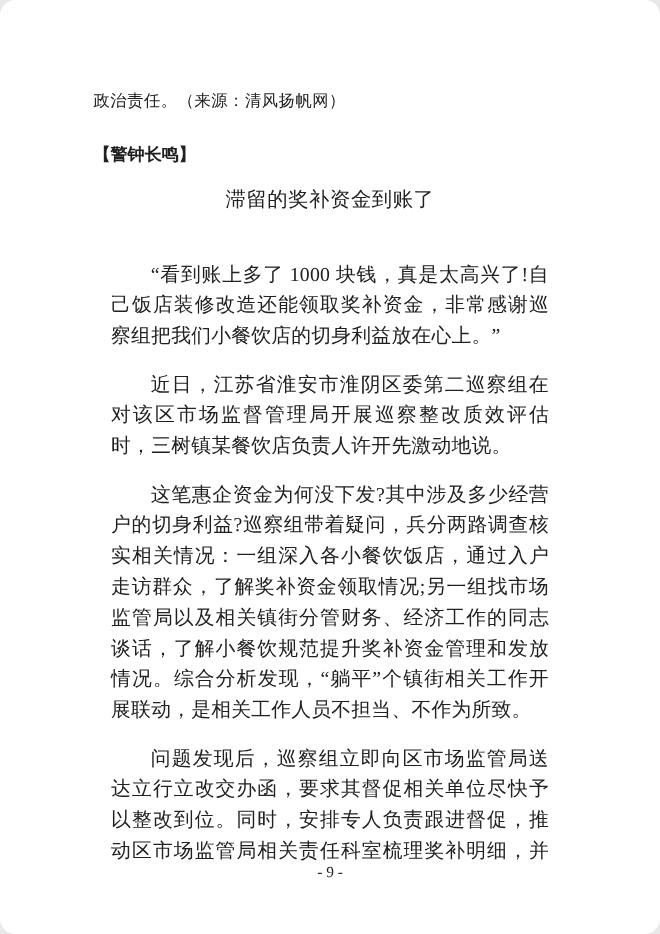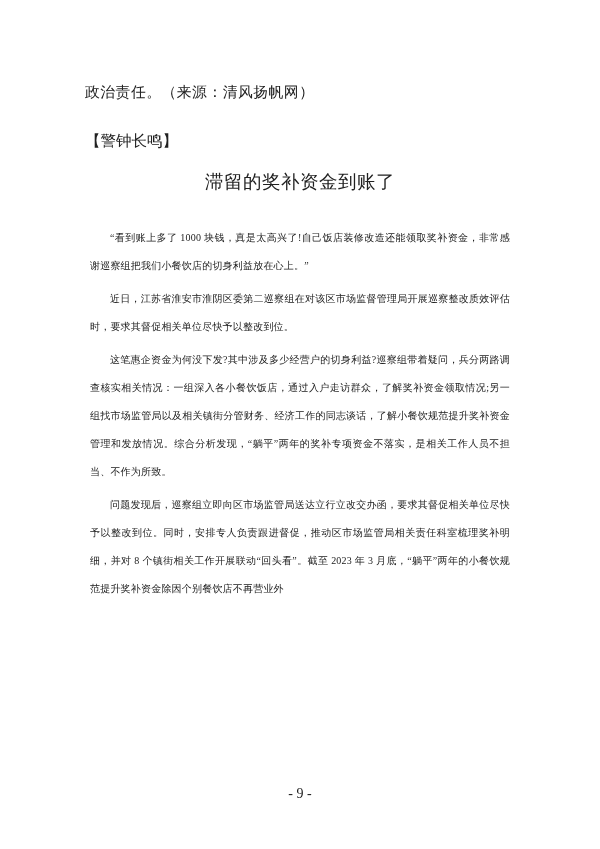--- a/index.html
+++ b/index.html
@@ -9,54 +9,55 @@
   }
   .page {
     position: relative;
     width: 600px;
     height: 849px;
     background: #ffffff;
     margin: 0 auto;
     overflow: hidden;
     font-family: "Liberation Serif", "DejaVu Serif", serif;
     color: #212121;
+    border-radius: 14px;
   }
   .content {
     position: absolute;
     left: 85px;
     top: 78px;
     width: 430px;
   }
   .continuation-line {
     font-size: 14.8px;
     line-height: 28px;
     letter-spacing: 0.5px;
     margin: 0;
   }
   .section-label {
     font-size: 15.5px;
-    font-weight: normal;
+    font-weight: bold;
     line-height: 28px;
     margin: 21px 0 0 0;
   }
   .article-title {
     font-size: 18.5px;
     font-weight: normal;
     line-height: 30px;
     text-align: center;
     margin: 12px 0 22px 0;
     letter-spacing: 0.5px;
   }
   .body-text {
     height: 566px;
     overflow: hidden;
   }
   p.para {
-    margin: 5px;
-    font-size: 10px;
+    margin: 16px;
+    font-size: 18px;
     line-height: 28px;
     text-align: justify;
     text-indent: 2em;
     letter-spacing: 0.2px;
   }
   .footer {
     position: absolute;
     left: 0;
     right: 0;
     top: 786px;
@@ -73,20 +74,20 @@
   <div class="content">
 
     <p class="continuation-line">政治责任。（来源：清风扬帆网）</p>
 
     <p class="section-label">【警钟长鸣】</p>
 
     <h1 class="article-title">滞留的奖补资金到账了</h1>
 
     <div class="body-text">
       <p class="para">“看到账上多了 1000 块钱，真是太高兴了!自己饭店装修改造还能领取奖补资金，非常感谢巡察组把我们小餐饮店的切身利益放在心上。”</p>
-      <p class="para">近日，江苏省淮安市淮阴区委第二巡察组在对该区市场监督管理局开展巡察整改质效评估时，要求其督促相关单位尽快予以整改到位。</p>
-      <p class="para">这笔惠企资金为何没下发?其中涉及多少经营户的切身利益?巡察组带着疑问，兵分两路调查核实相关情况：一组深入各小餐饮饭店，通过入户走访群众，了解奖补资金领取情况;另一组找市场监管局以及相关镇街分管财务、经济工作的同志谈话，了解小餐饮规范提升奖补资金管理和发放情况。综合分析发现，“躺平”两年的奖补专项资金不落实，是相关工作人员不担当、不作为所致。</p>
+      <p class="para">近日，江苏省淮安市淮阴区委第二巡察组在对该区市场监督管理局开展巡察整改质效评估时，三树镇某餐饮店负责人许开先激动地说。</p>
+      <p class="para">这笔惠企资金为何没下发?其中涉及多少经营户的切身利益?巡察组带着疑问，兵分两路调查核实相关情况：一组深入各小餐饮饭店，通过入户走访群众，了解奖补资金领取情况;另一组找市场监管局以及相关镇街分管财务、经济工作的同志谈话，了解小餐饮规范提升奖补资金管理和发放情况。综合分析发现，“躺平”个镇街相关工作开展联动，是相关工作人员不担当、不作为所致。</p>
       <p class="para">问题发现后，巡察组立即向区市场监管局送达立行立改交办函，要求其督促相关单位尽快予以整改到位。同时，安排专人负责跟进督促，推动区市场监管局相关责任科室梳理奖补明细，并对 8 个镇街相关工作开展联动“回头看”。截至 2023 年 3 月底，“躺平”两年的小餐饮规范提升奖补资金除因个别餐饮店不再营业外</p>
     </div>
   </div>
 
   <div class="footer">- 9 -</div>
 </div>
 
 </body></html>

